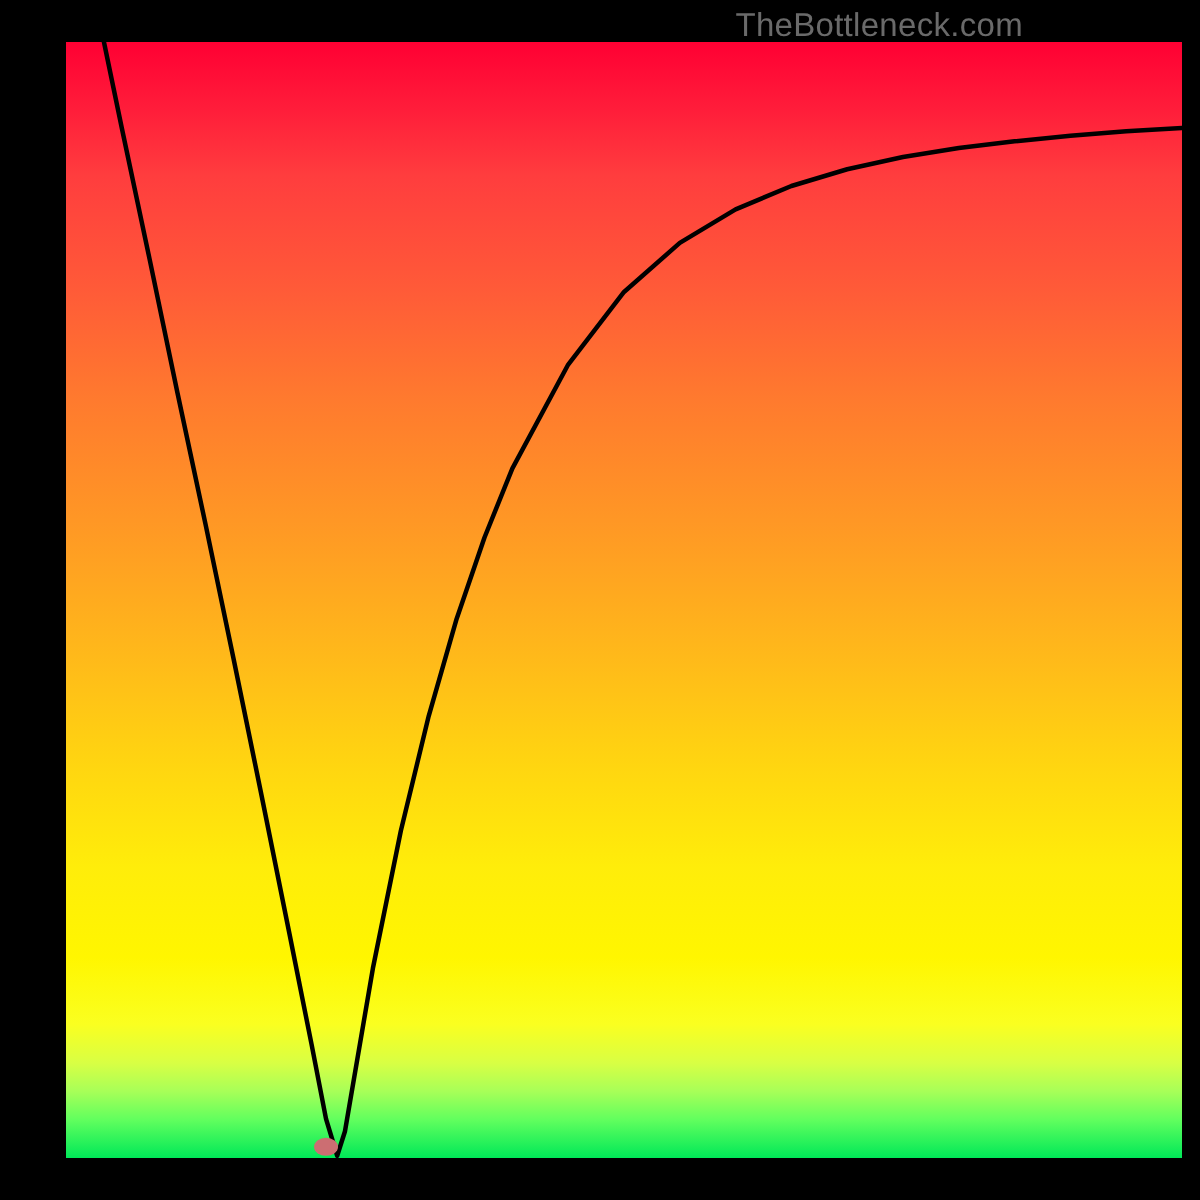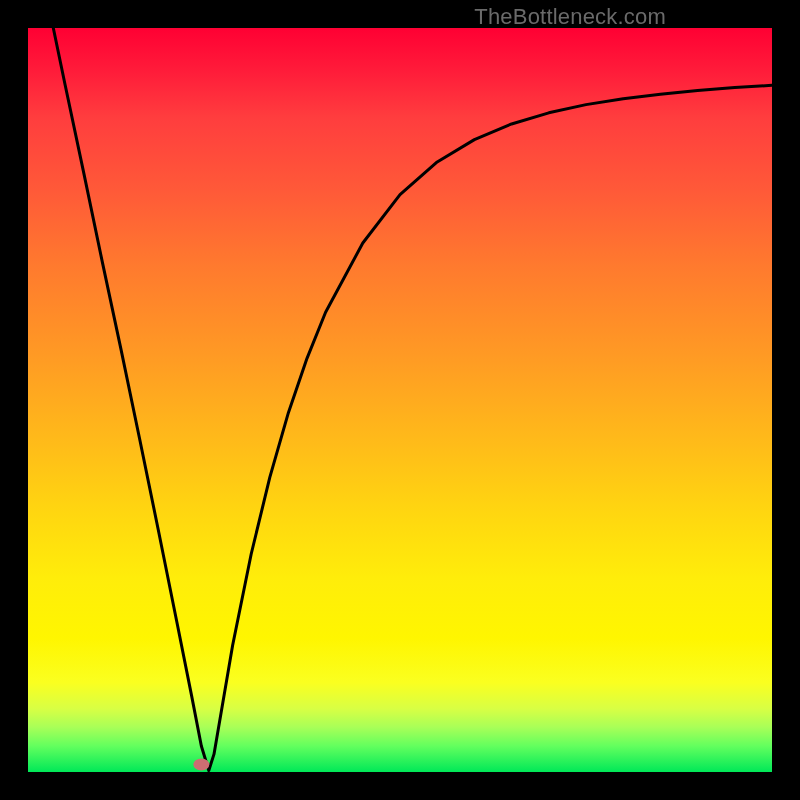--- a/index.html
+++ b/index.html
@@ -9,20 +9,21 @@
     height: 800px;
     overflow: hidden;
     background: #000;
     font-family: Arial, Helvetica, sans-serif;
   }
   .stage {
     position: relative;
     width: 672px;
     height: 800px;
     background: #000;
+    margin-left: 16px;
   }
   .plot {
     position: absolute;
     left: 28px;
     top: 28px;
     width: 744px;
     height: 744px;
     overflow: hidden;
   }
   

